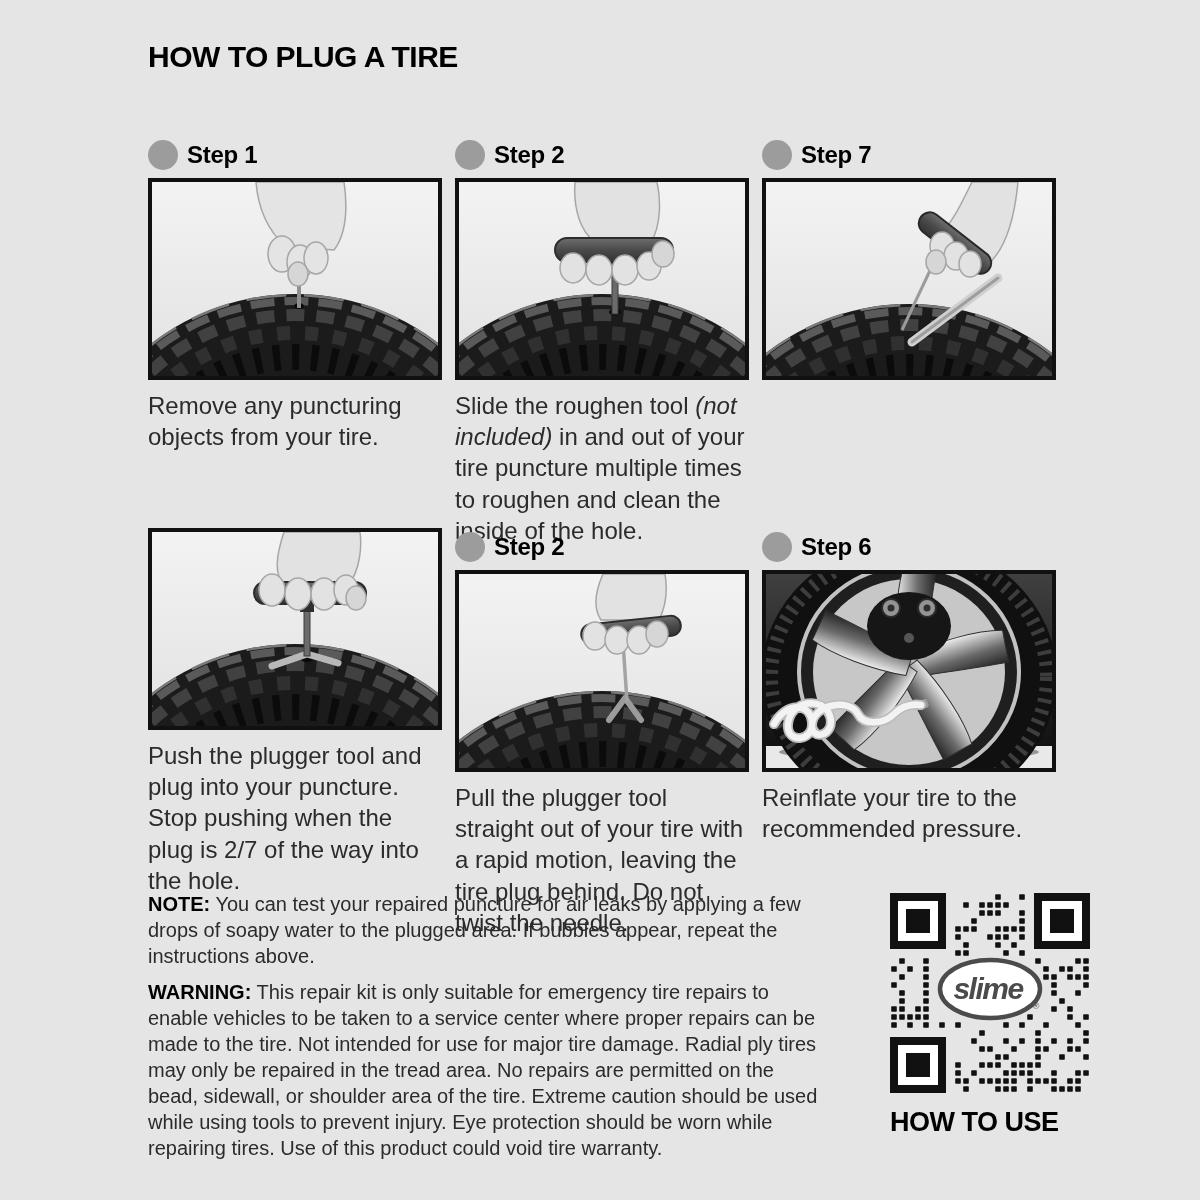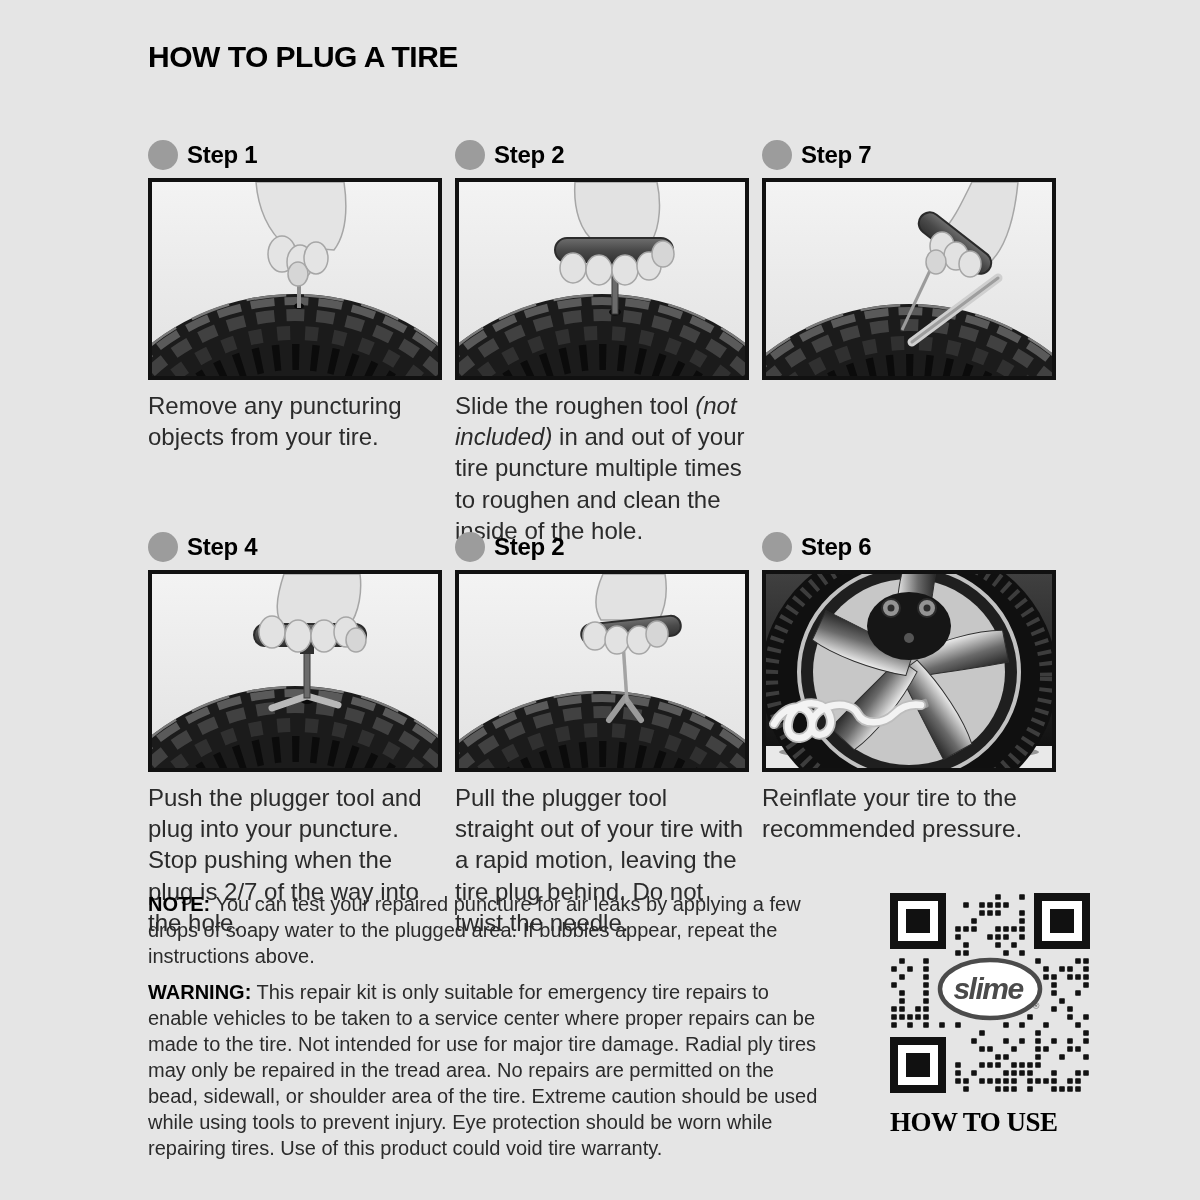--- a/index.html
+++ b/index.html
@@ -43,21 +43,20 @@
     font-size:20px;line-height:1.3;color:#2b2b2b;
   }
   .notes p{margin:0 12px 10px 0;}
   .lead{font-weight:bold;color:#000;}
 
   .qr-block{position:absolute;left:853px;top:893px;width:240px;margin-left:37px;}
   .qr-block svg{display:block;}
   .qr-caption{
     margin-top:14px;font-size:27px;font-weight:bold;color:#000;letter-spacing:-0.5px;
     white-space:nowrap;
-    font-family:Liberation Serif, serif;
   }
 </style>
 </head>
 <body>
 
 <div class="sheet">
 
   <svg width="0" height="0" style="position:absolute" aria-hidden="true">
     <defs>
       <linearGradient id="gBG" x1="0" y1="0" x2="0" y2="1">
@@ -186,24 +185,20 @@
             <ellipse cx="176" cy="64" rx="12" ry="14"></ellipse>
             <ellipse cx="190" cy="74" rx="12" ry="14"></ellipse>
             <ellipse cx="204" cy="82" rx="11" ry="13"></ellipse>
             <ellipse cx="170" cy="80" rx="10" ry="12" fill="#d6d6d6"></ellipse>
           </g>
         </svg>
       </div>
     </div>
 
     <div class="step-cell">
-      <div class="step-head">
-        <span class="step-bullet"></span>
-        <span class="step-label">Step 4</span>
-      </div>
       <div class="photo">
         <svg viewBox="0 0 286 194" width="286" height="194">
           <rect width="286" height="194" fill="url(#gBG)"></rect>
           <g>
             <circle cx="143" cy="345" r="233" fill="#1b1b1b"></circle>
             <circle cx="143" cy="345" r="232" fill="none" stroke="#7a7a7a" stroke-width="2.5" stroke-dasharray="40 18"></circle>
             <circle cx="143" cy="345" r="226" fill="none" stroke="#5a5a5a" stroke-width="8" stroke-dasharray="24 10"></circle>
             <circle cx="143" cy="345" r="212" fill="none" stroke="#414141" stroke-width="12" stroke-dasharray="18 12"></circle>
             <circle cx="143" cy="345" r="194" fill="none" stroke="#303030" stroke-width="14" stroke-dasharray="13 15"></circle>
             <circle cx="143" cy="345" r="170" fill="none" stroke="#0b0b0b" stroke-width="26" stroke-dasharray="7 12"></circle>

